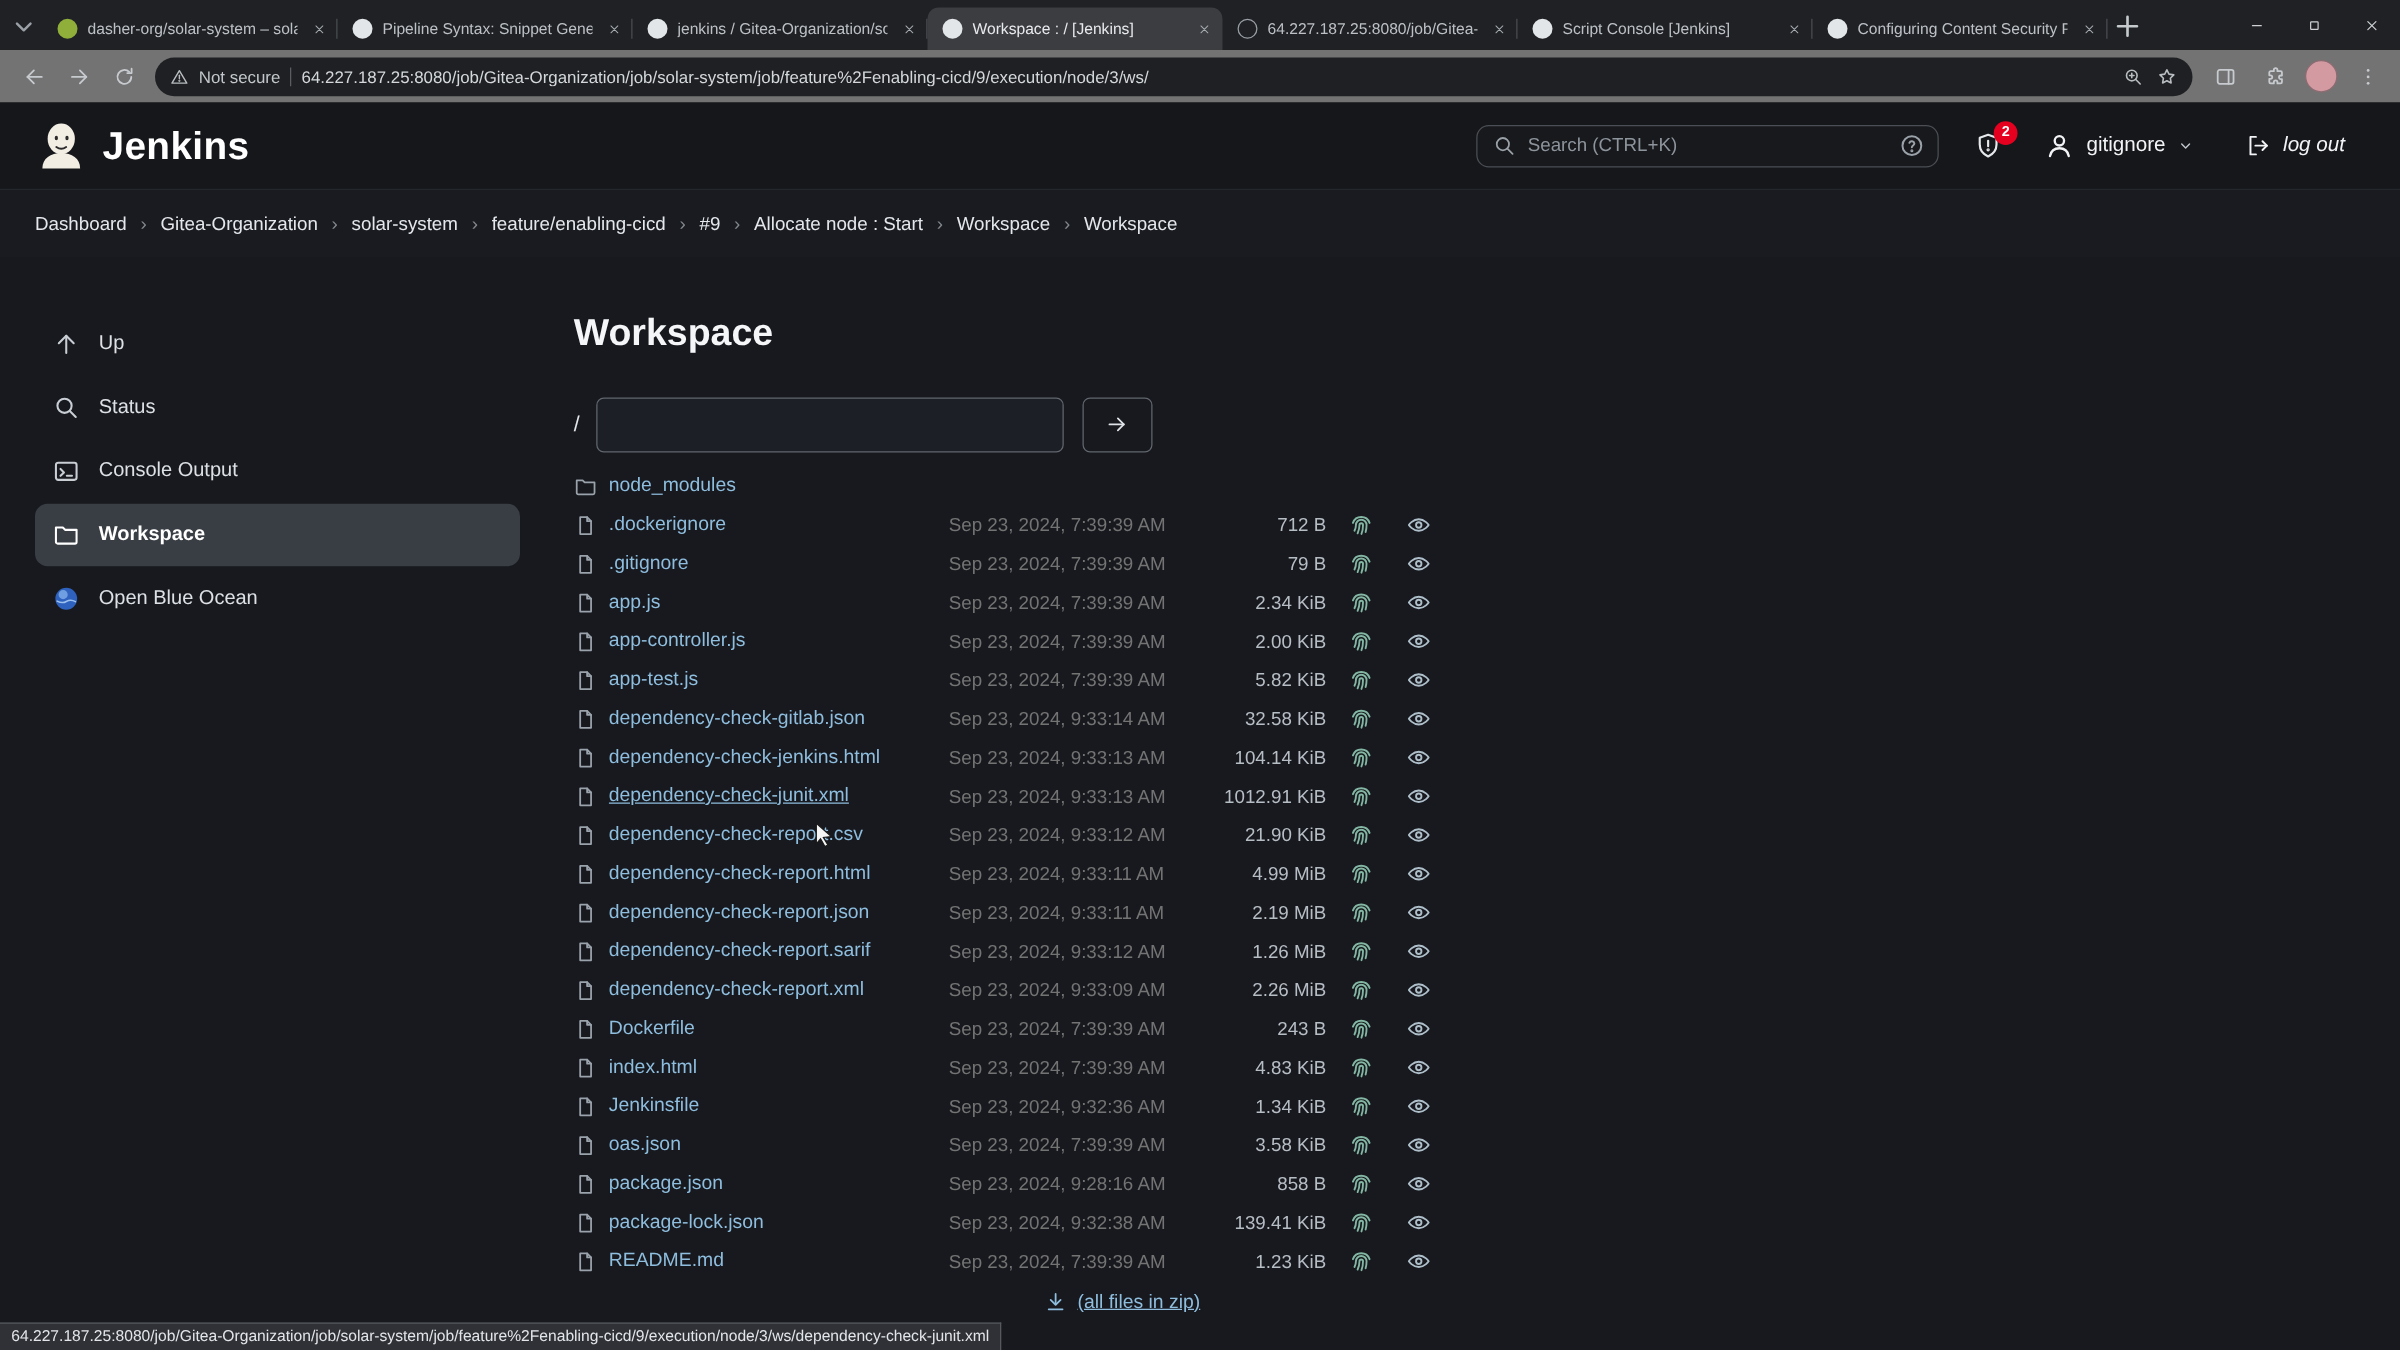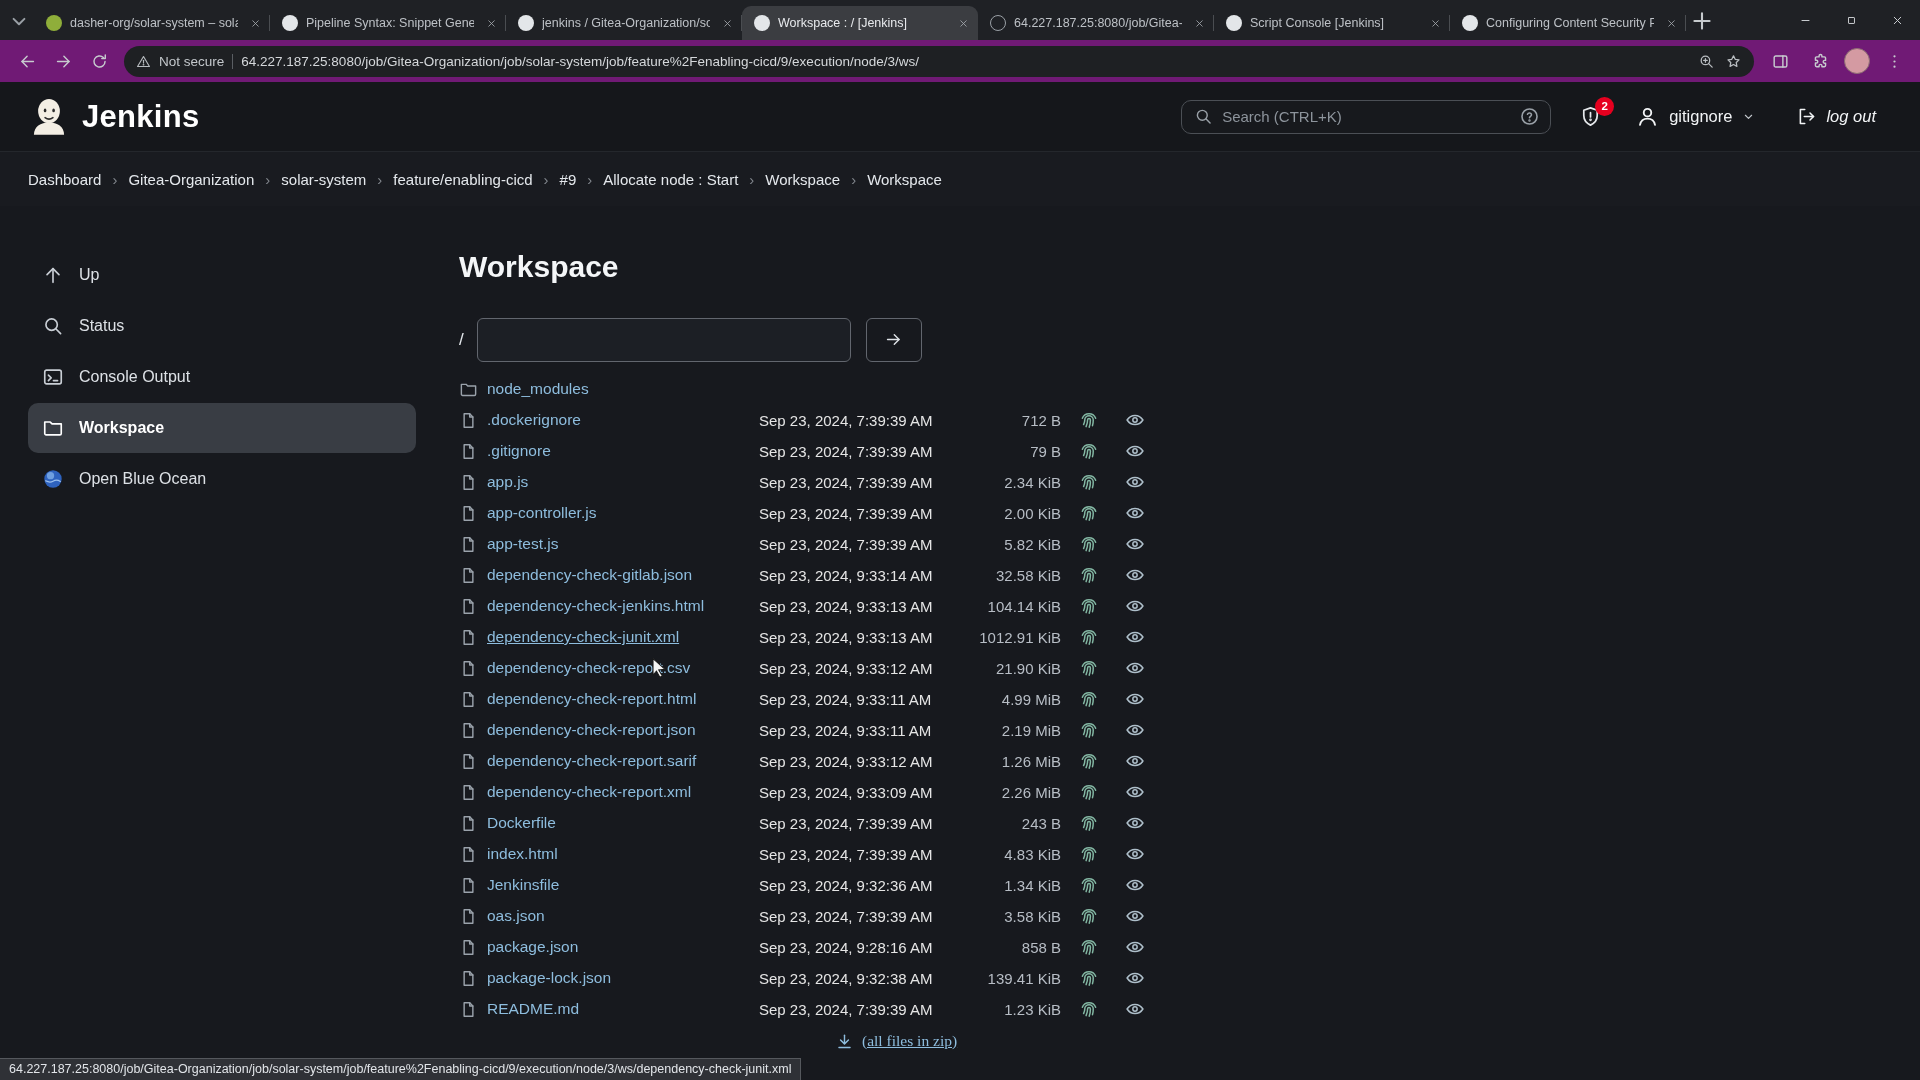--- a/index.html
+++ b/index.html
@@ -24,21 +24,21 @@
   .favicon{width:16px;height:16px;border-radius:50%;}
   .fav-gitea{background:#8fae3a;}
   .fav-jenkins{background:#e3e6e9;}
   .fav-globe{background:transparent;border:1.5px solid #9aa0a6;}
   .newtab{width:28px;height:28px;margin:0 0 5px 2px;color:#c6cacd;display:flex;align-items:center;justify-content:center;}
   .win-controls{margin-left:auto;display:flex;align-self:stretch;}
   .win-btn{width:46px;display:flex;align-items:center;justify-content:center;color:#ced1d4;}
   .win-btn .icn{width:13px;height:13px;}
 
   
-  .navbar{height:42px;background:#701a75;display:flex;align-items:center;padding:0 10px;gap:2px;}
+  .navbar{height:42px;background:#737373;display:flex;align-items:center;padding:0 10px;gap:2px;}
   .nav-btn{width:34px;height:34px;border-radius:50%;display:flex;align-items:center;justify-content:center;color:#c7cbcf;}
   .nav-btn .icn{width:19px;height:19px;}
   .addressbar{flex:1;height:31px;background:#1e2023;border-radius:16px;display:flex;align-items:center;
     padding:0 12px;margin:0 8px 0 6px;gap:8px;font-size:13.5px;color:#c9cdd2;min-width:0;}
   .addr-warn{width:15px;height:15px;color:#b8bcc0;}
   .addr-sec{color:#c3c7cb;white-space:nowrap;}
   .addr-divider{width:1px;height:15px;background:#5a5e63;}
   .addr-url{flex:1;overflow:hidden;white-space:nowrap;color:#d5d8db;}
   .addr-right{display:flex;align-items:center;gap:10px;color:#b9bdc1;}
   .addr-right .icn{width:17px;height:17px;}
@@ -87,27 +87,27 @@
   .path-input{width:374px;height:44px;background:#1c1f25;border:1px solid #62666e;border-radius:6px;
     color:#e4e8ec;font-size:15px;padding:0 10px;outline:none;font-family:inherit;}
   .go-btn{width:56px;height:44px;border:1px solid #62666e;border-radius:6px;background:transparent;
     color:#dfe3e7;display:flex;align-items:center;justify-content:center;margin-left:2px;}
   .go-btn .icn{width:19px;height:19px;}
   .file-list{margin-top:12px;}
   .file-row{display:grid;grid-template-columns:28px 272px 204px 100px 52px 40px;align-items:center;height:31px;}
   .type-icn{width:19px;height:19px;color:#9aa2ab;}
   .fname{color:#8ebdde;font-size:15.5px;white-space:nowrap;overflow:hidden;}
   .file-row.hovered .fname{text-decoration:underline;}
-  .fdate{color:#e5e5e5;font-size:15px;white-space:nowrap;}
+  .fdate{color:#737373;font-size:15px;white-space:nowrap;}
   .fsize{color:#b7bdc5;font-size:15px;text-align:right;padding-right:2px;white-space:nowrap;}
   .ficon{display:flex;justify-content:center;align-items:center;}
   .ficon .icn{width:20px;height:20px;}
   .fp{color:#83b7a3;}
   .eye{color:#aebfca;}
-  .zip-row{margin-top:7px;margin-left:376px;display:flex;align-items:flex-start;gap:8px;color:#8ebdde;font-size:15.5px;font-family:Liberation Serif, serif;}
+  .zip-row{margin-top:7px;margin-left:376px;display:flex;align-items:flex-end;gap:8px;color:#8ebdde;font-size:15.5px;}
   .zip-row .icn{width:19px;height:19px;}
   .zip-link{text-decoration:underline;color:#8ebdde;white-space:nowrap;}
 
   
   .status-tooltip{position:absolute;left:0;bottom:0;background:#2f3136;border:1px solid #55585d;border-left:none;border-bottom:none;
     color:#e2e5e9;font-size:12.5px;padding:3px 9px 4px 9px;white-space:nowrap;z-index:50;}
   .cursor{position:absolute;left:648px;top:656px;width:22px;height:22px;z-index:60;pointer-events:none;}
 </style>
 </head>
 <body>

